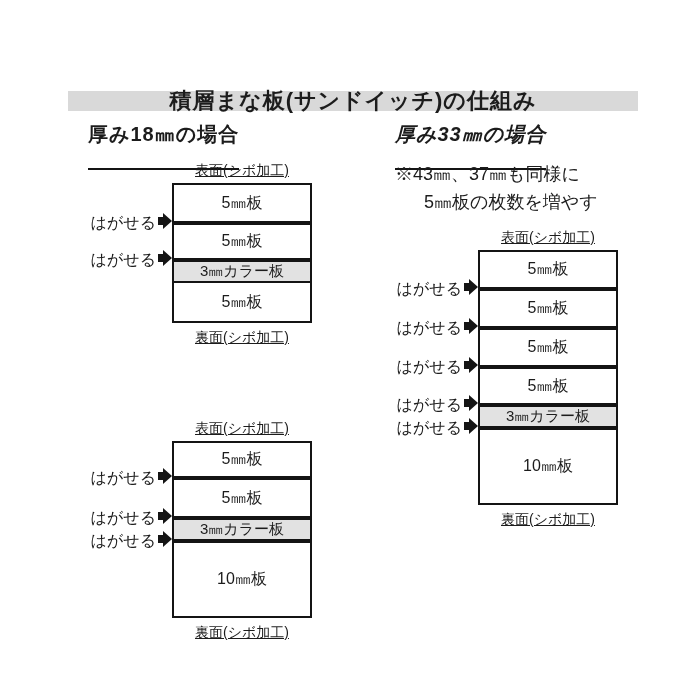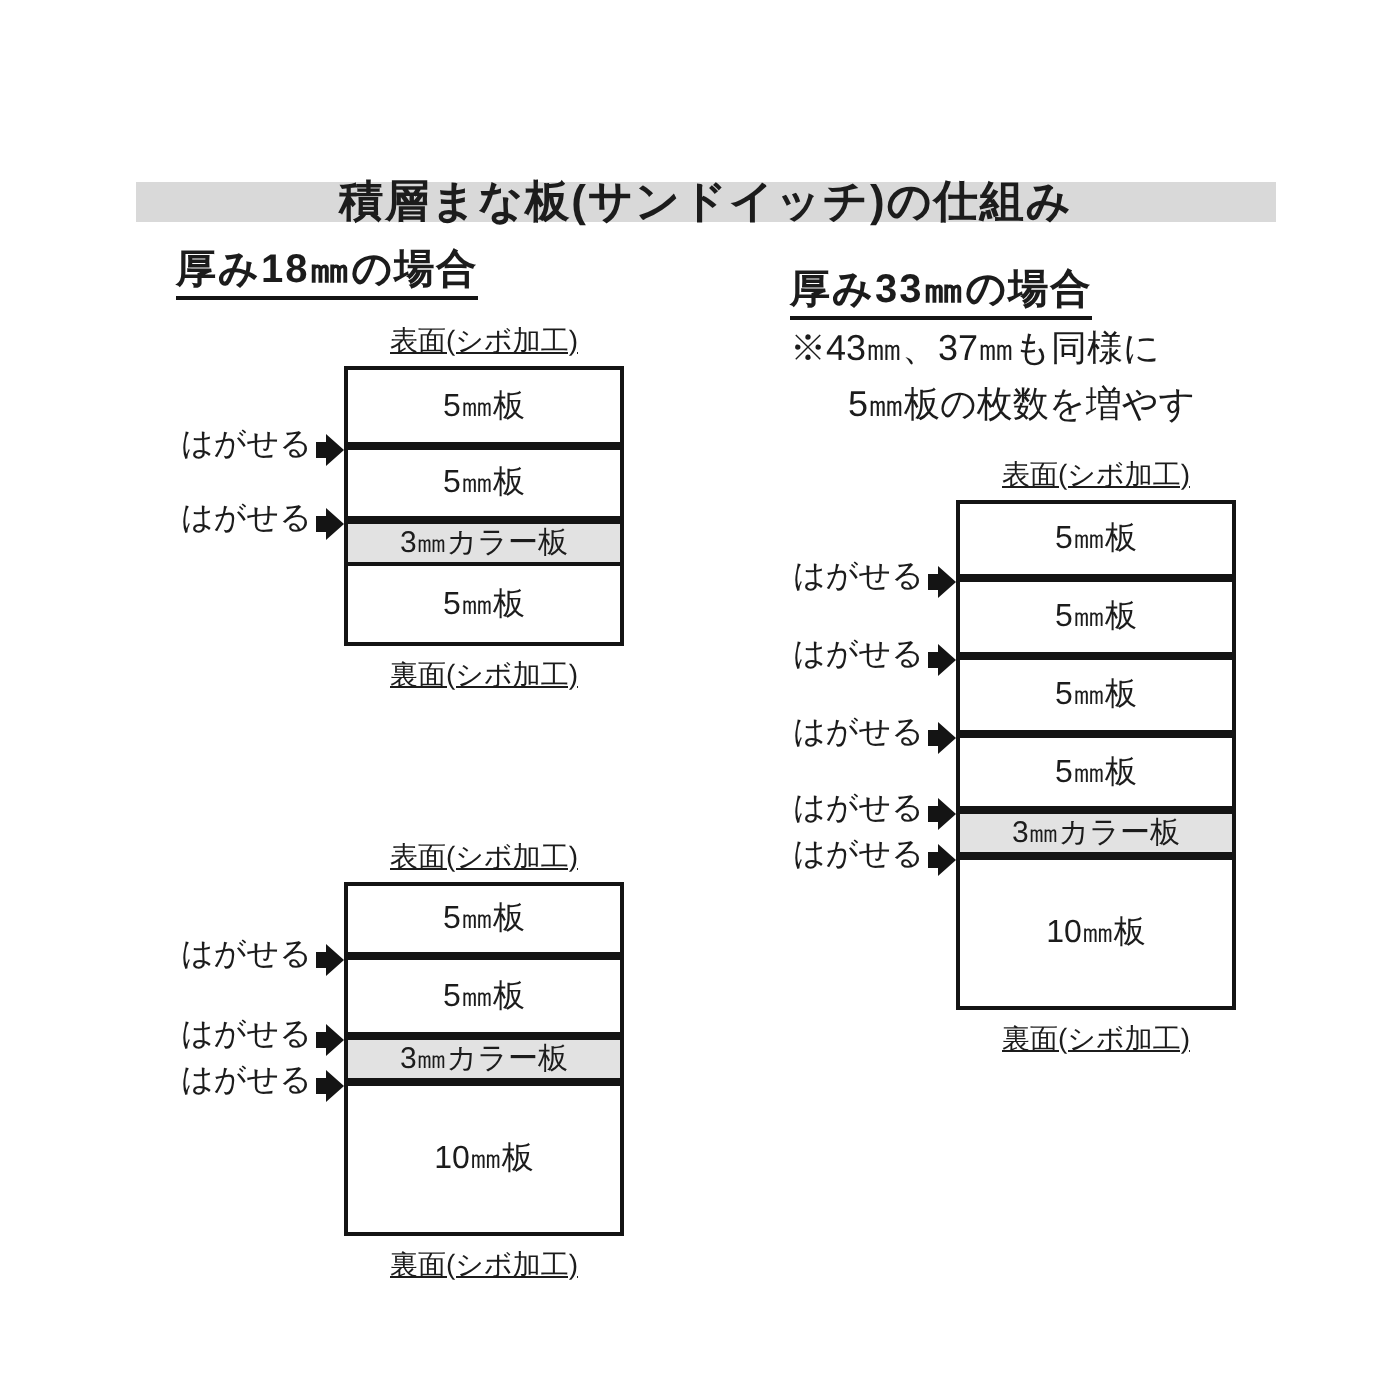--- a/index.html
+++ b/index.html
@@ -16,21 +16,21 @@
     position:absolute;left:68px;top:52px;width:570px;height:20px;
     background:var(--header-bg);
     display:flex;align-items:center;justify-content:center;
     font-size:22px;font-weight:bold;letter-spacing:1px;margin-top:39px;
   }
 
   .heading{
     position:absolute;
     font-size:20px;font-weight:bold;letter-spacing:1px;
     border-bottom:2px solid var(--line);
-    padding-bottom:0;display:inline-block;white-space:nowrap;
+    padding-bottom:20px;display:inline-block;white-space:nowrap;
   }
 
   .face-label{
     position:absolute;width:140px;text-align:center;
     font-size:14px;white-space:nowrap;text-decoration:underline;
   }
 
   .stack{
     position:absolute;width:140px;
     border:2px solid var(--line);
@@ -43,21 +43,21 @@
     font-size:16px;white-space:nowrap;flex:none;
   }
   .layer.color-band{background:var(--band-bg);font-size:15px;}
   .layer.grow{flex:1;}
   .sep{flex:none;width:100%;background:var(--line);}
   .sep.thick{height:4px;}
   .sep.thin{height:2px;}
 
   .peel-row{
     position:absolute;height:20px;width:88px;
-    display:flex;align-items:flex-end;justify-content:flex-end;
+    display:flex;align-items:flex-start;justify-content:flex-end;
     font-size:16px;white-space:nowrap;
   }
   .arrow{display:flex;align-items:center;margin-left:2px;}
   .arrow .tail{width:5px;height:8px;background:var(--line);}
   .arrow .head{
     width:0;height:0;
     border-top:8px solid transparent;
     border-bottom:8px solid transparent;
     border-left:9px solid var(--line);
   }
@@ -138,21 +138,21 @@
       </span>
   </div>
   <div class="peel-row" style="left:84px;top:531px;">
     <span>はがせる</span>
     <span class="arrow">
         <span class="tail"></span>
         <span class="head"></span>
       </span>
   </div>
 
-  <div class="heading" style="left:395px;top:131px;">厚み33㎜の場合</div>
+  <div class="heading" style="left:395px;top:121px;font-style:italic;">厚み33㎜の場合</div>
 
   <div class="note">
     <div class="line1">※43㎜、37㎜も同様に</div>
     <div class="line2">5㎜板の枚数を増やす</div>
   </div>
 
   <div class="face-label" style="left:478px;top:229px;">表面(シボ加工)</div>
 
   <div class="stack" style="left:478px;top:250px;height:255px;">
     <div class="layer" style="height:35px;">5㎜板</div>

